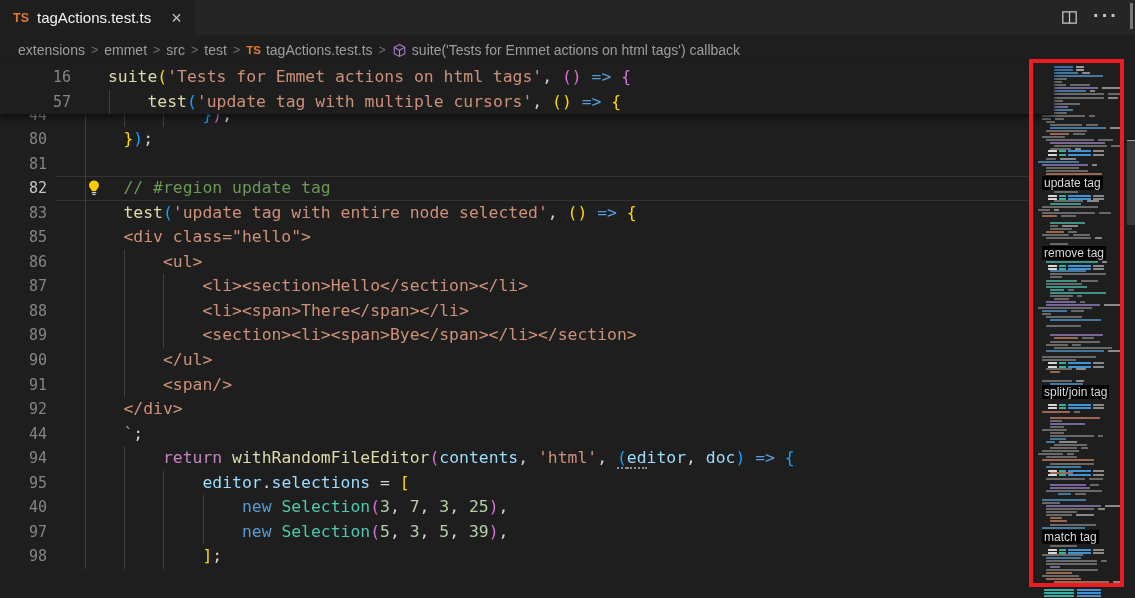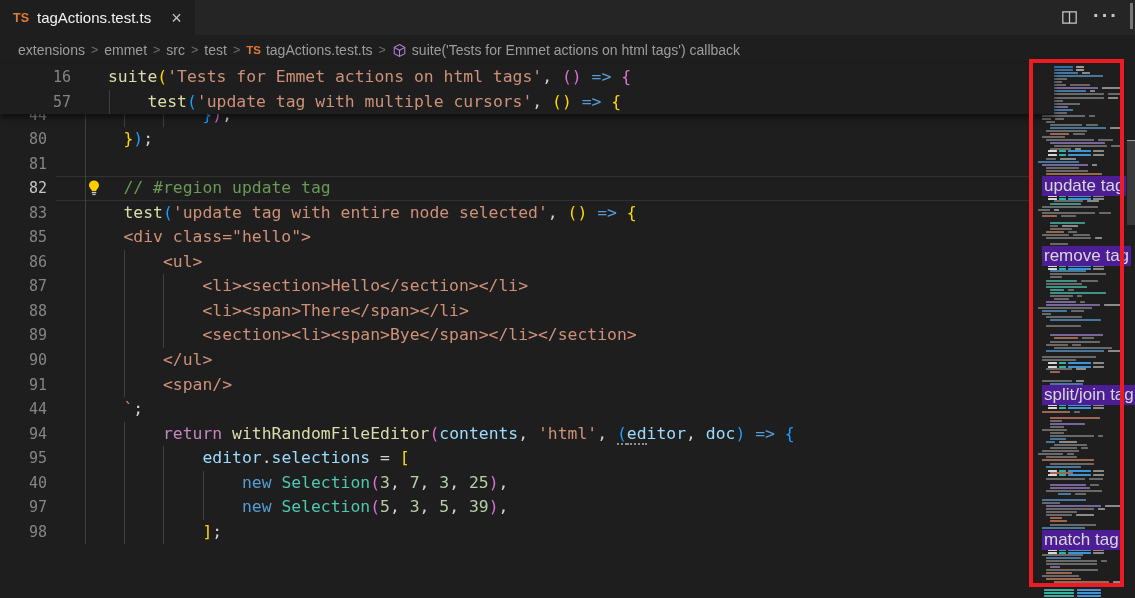--- a/index.html
+++ b/index.html
@@ -46,21 +46,21 @@
   .pt{color:#d4d4d4;} .cm{color:#6a9955;}
   .bG{color:#ffd700;} .bP{color:#da70d6;} .bB{color:#179fff;}
   .dots{border-bottom:2px dotted #8f8f8f;}
 
   .bulb{position:absolute;left:85px;top:179px;width:18px;height:18px;z-index:4;cursor:pointer;}
 
   
   .minimap{position:absolute;left:1030px;top:55px;width:105px;height:543px;overflow:hidden;
        z-index:2;cursor:pointer;}
   .mseg{position:absolute;height:2px;border-radius:.5px;}
-  .mlabel{position:absolute;left:12px;font-size:17px;color:#d8d8d8;background:#4c1d95;
+  .mlabel{position:absolute;left:12px;font-size:12px;color:#d8d8d8;background:#000000;
        padding:0 2px;white-space:nowrap;z-index:2;}
   .scrollbar{position:absolute;left:1127px;top:65px;width:8px;height:533px;z-index:2;}
   .slider{position:absolute;left:0;top:75px;width:8px;height:84px;
        background:rgba(121,121,121,.3);border-top:1px solid #9a9a9a;}
   .redbox{position:absolute;left:1029px;top:59px;width:95px;height:528px;border:4px solid #ed1c24;
        box-sizing:border-box;z-index:6;pointer-events:none;}
 </style>
 </head>
 <body>
 
@@ -158,20 +158,24 @@
         <div class="gut">89</div>
         <div class="codecell"><i class="guide" style="left: 28.5px;"></i><i class="guide" style="left: 67.97px;"></i><i class="guide" style="left: 107.44px;"></i><span class="tk">            </span><span class="tk str">&lt;section&gt;&lt;li&gt;&lt;span&gt;Bye&lt;/span&gt;&lt;/li&gt;&lt;/section&gt;</span></div>
       </div>
       <div class="row">
         <div class="gut">90</div>
         <div class="codecell"><i class="guide" style="left: 28.5px;"></i><i class="guide" style="left: 67.97px;"></i><span class="tk">        </span><span class="tk str">&lt;/ul&gt;</span></div>
       </div>
       <div class="row">
         <div class="gut">91</div>
         <div class="codecell"><i class="guide" style="left: 28.5px;"></i><i class="guide" style="left: 67.97px;"></i><span class="tk">        </span><span class="tk str">&lt;span/&gt;</span></div>
+      </div>
+      <div class="row">
+        <div class="gut">92</div>
+        <div class="codecell"><i class="guide" style="left: 28.5px;"></i><span class="tk">    </span><span class="tk str">&lt;/div&gt;</span></div>
       </div>
       <div class="row">
         <div class="gut">44</div>
         <div class="codecell"><i class="guide" style="left: 28.5px;"></i><span class="tk">    </span><span class="tk str">`</span><span class="tk pt">;</span></div>
       </div>
       <div class="row">
         <div class="gut">94</div>
         <div class="codecell"><i class="guide" style="left: 28.5px;"></i><i class="guide" style="left: 67.97px;"></i><span class="tk">        </span><span class="tk ctl">return</span><span class="tk pt"> </span><span class="tk fn">withRandomFileEditor</span><span class="tk bP">(</span><span class="tk v">contents</span><span class="tk pt">, </span><span class="tk str">'html'</span><span class="tk pt">, </span><span class="tk bB dots">(</span><span class="tk v dots">ed</span><span class="tk v">itor</span><span class="tk pt">, </span><span class="tk v">doc</span><span class="tk bB">)</span><span class="tk pt"> </span><span class="tk kw">=&gt;</span><span class="tk pt"> </span><span class="tk bB">{</span></div>
       </div>
       <div class="row">

